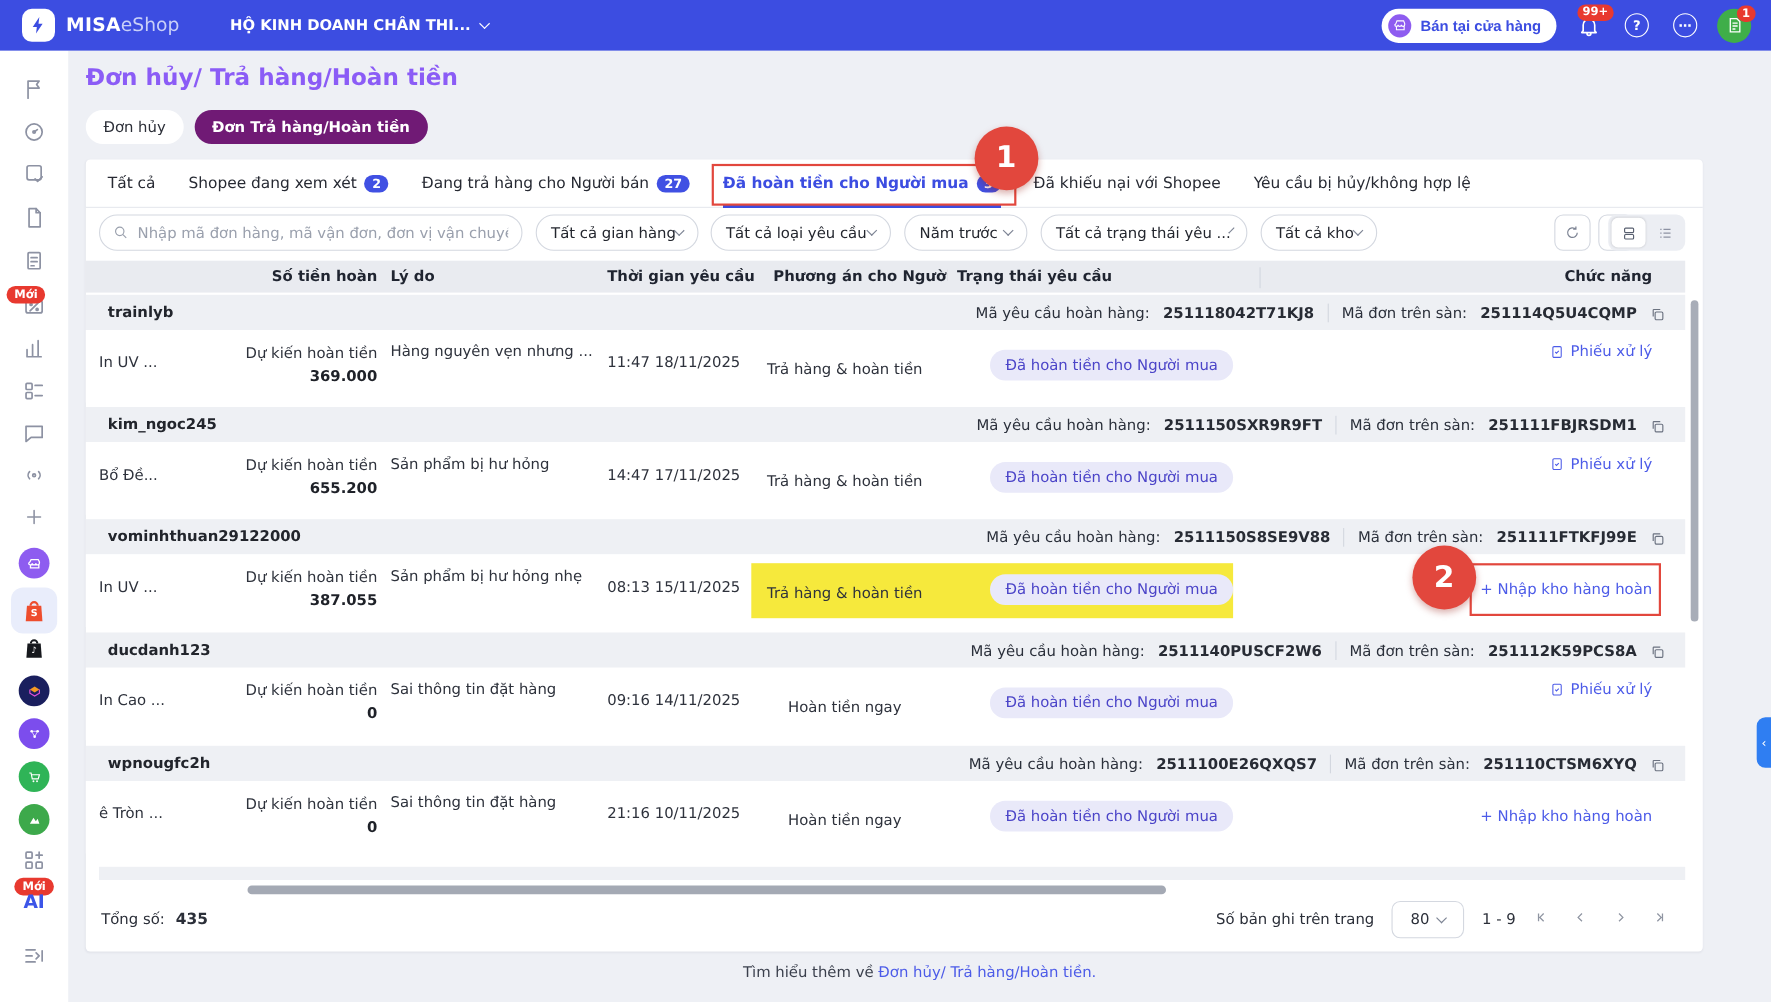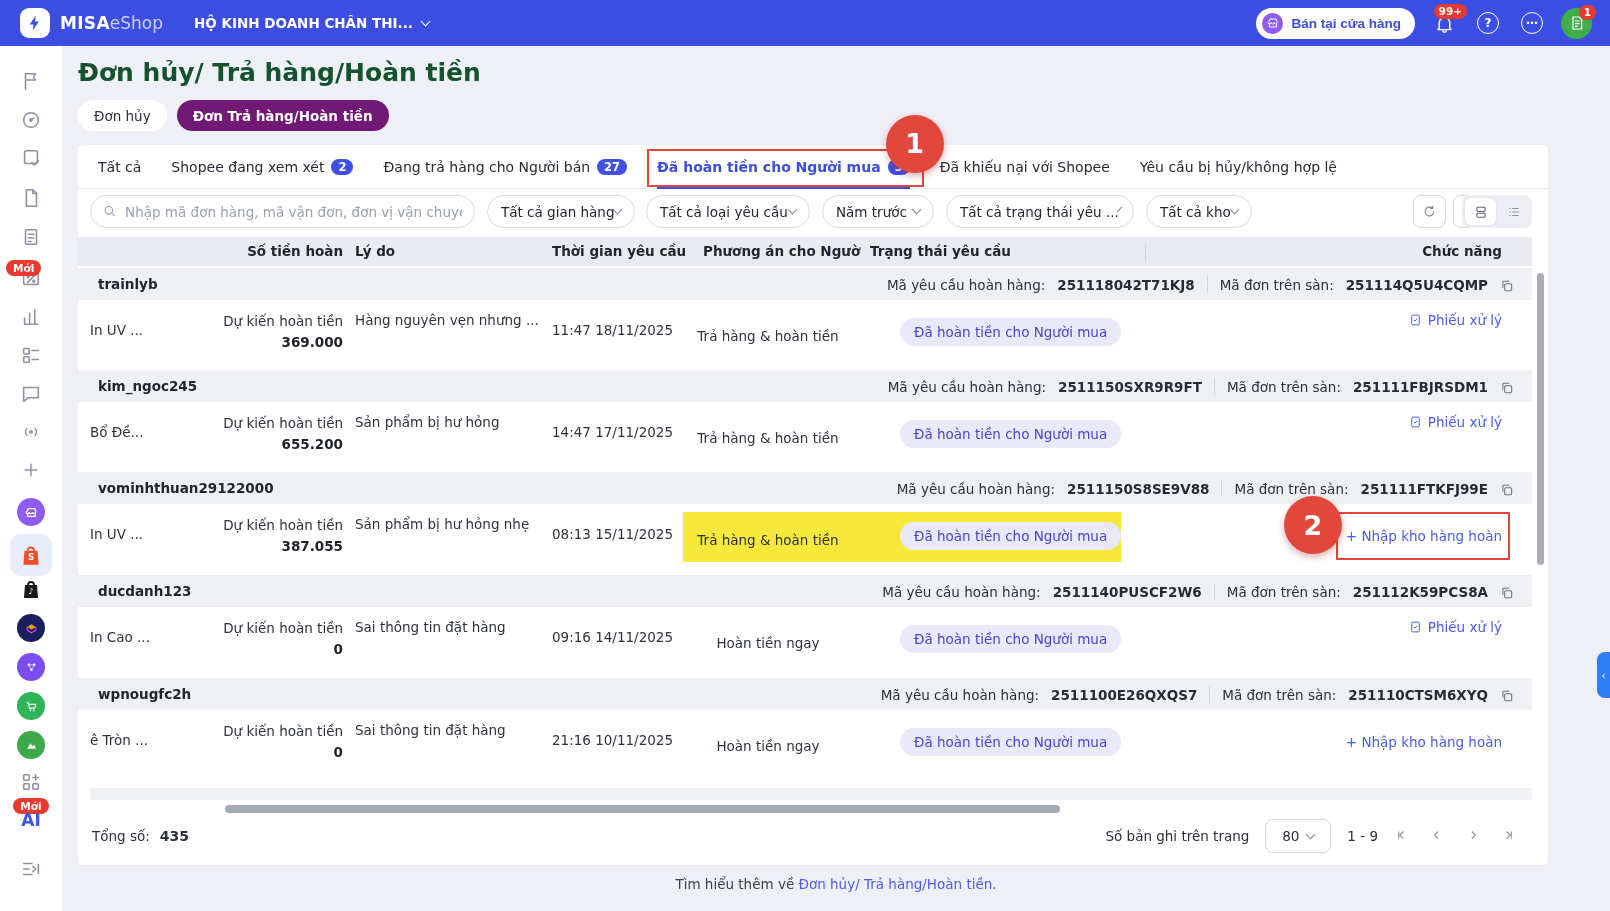--- a/index.html
+++ b/index.html
@@ -5,21 +5,21 @@
   * { margin:0; padding:0; box-sizing:border-box; }
   html,body { width:1610px; height:911px; }
   body { font-family:"DejaVu Sans","Liberation Sans",sans-serif; background:#eef0f5; overflow:hidden; position:relative; color:#24262d; }
 
   
   .topbar { position:absolute; left:0; top:0; width:1610px; height:46px; background:#3c4de1; display:flex; align-items:center; z-index:30; }
   .logo-box { width:30px; height:30px; background:#fff; border-radius:9px; margin-left:20px; display:flex; align-items:center; justify-content:center; }
   .brand { margin-left:10px; font-size:17px; }
   .brand b { color:#fff; font-weight:800; letter-spacing:.3px; }
   .brand span { color:#c9d0f8; font-weight:400; }
-  .store-name { margin-left:31px; color:#fff; font-size:13.5px; font-weight:700; display:flex; align-items:center; gap:9px; }
+  .store-name { margin-left:46px; color:#fff; font-size:13.5px; font-weight:700; display:flex; align-items:center; gap:9px; }
   .chev { width:7px; height:7px; border-right:1.7px solid #7d8494; border-bottom:1.7px solid #7d8494; transform:rotate(45deg); display:inline-block; margin-top:-4px; }
   .chev.white { border-color:#fff; }
   .topbar-right { margin-left:auto; display:flex; align-items:center; gap:14px; margin-right:18px; }
   .sell-btn { background:#fff; border-radius:17px; height:31px; display:flex; align-items:center; gap:8px; padding:0 14px 0 6px; color:#3c4de1; font-size:13.5px; font-weight:700; border:none; cursor:pointer; }
   .sell-ic { width:21px; height:21px; border-radius:50%; background:#8e5cf0; display:flex; align-items:center; justify-content:center; }
   .tb-ic { position:relative; width:30px; height:30px; display:flex; align-items:center; justify-content:center; color:#fff; }
   .circle-ic { width:22px; height:22px; border:1.6px solid #fff; border-radius:50%; display:flex; align-items:center; justify-content:center; font-size:12px; font-weight:700; color:#fff; }
   .badge-red { position:absolute; top:-4px; right:-8px; background:#e8392f; color:#fff; font-size:10.5px; font-weight:700; border-radius:9px; padding:1px 5px; line-height:13px; }
   .avatar { width:31px; height:31px; border-radius:50%; background:#3fae49; display:flex; align-items:center; justify-content:center; position:relative; }
   .avatar .badge-red { top:-3px; right:-4px; }
@@ -27,21 +27,21 @@
   
   .sidebar { position:absolute; left:0; top:46px; width:62px; height:865px; background:#fff; z-index:20; }
   .s-item { position:absolute; left:0; width:62px; display:flex; justify-content:center; }
   .si { stroke:#8d92a3; fill:none; stroke-width:1.7; stroke-linecap:round; stroke-linejoin:round; }
   .app { width:28px; height:28px; border-radius:50%; display:flex; align-items:center; justify-content:center; color:#fff; font-weight:800; font-size:12px; }
   .app-wrap-active { width:42px; height:42px; border-radius:11px; background:#e9edfb; display:flex; align-items:center; justify-content:center; }
   .moi { background:#e8392f; color:#fff; font-size:10.5px; font-weight:700; border-radius:9px; padding:1px 7px; line-height:14px; }
   .ai-label { color:#3c55e8; font-weight:800; font-size:17px; }
 
   
-  .main-title { position:absolute; left:78px; top:58px; font-size:25px; font-weight:800; color:#14532d; }
+  .main-title { position:absolute; left:78px; top:58px; font-size:21px; font-weight:800; color:#8b5cf6; }
   .pill-row { position:absolute; left:78px; top:100px; display:flex; gap:10px; }
   .pill { height:31px; border-radius:16px; padding:0 16px; font-size:13.5px; display:flex; align-items:center; cursor:pointer; }
   .pill.idle { background:#fff; color:#2c2f38; }
   .pill.active { background:#701a75; color:#fff; font-weight:600; }
 
   
   .card { position:absolute; left:78px; top:145px; width:1470px; height:720px; background:#fff; border-radius:4px; box-shadow:0 1px 2px rgba(30,35,60,.06); }
 
   
   .tabs { position:absolute; left:0; top:0; width:100%; height:44px; border-bottom:1px solid #e6e8ee; display:flex; align-items:center; padding-left:20px; gap:30px; }

